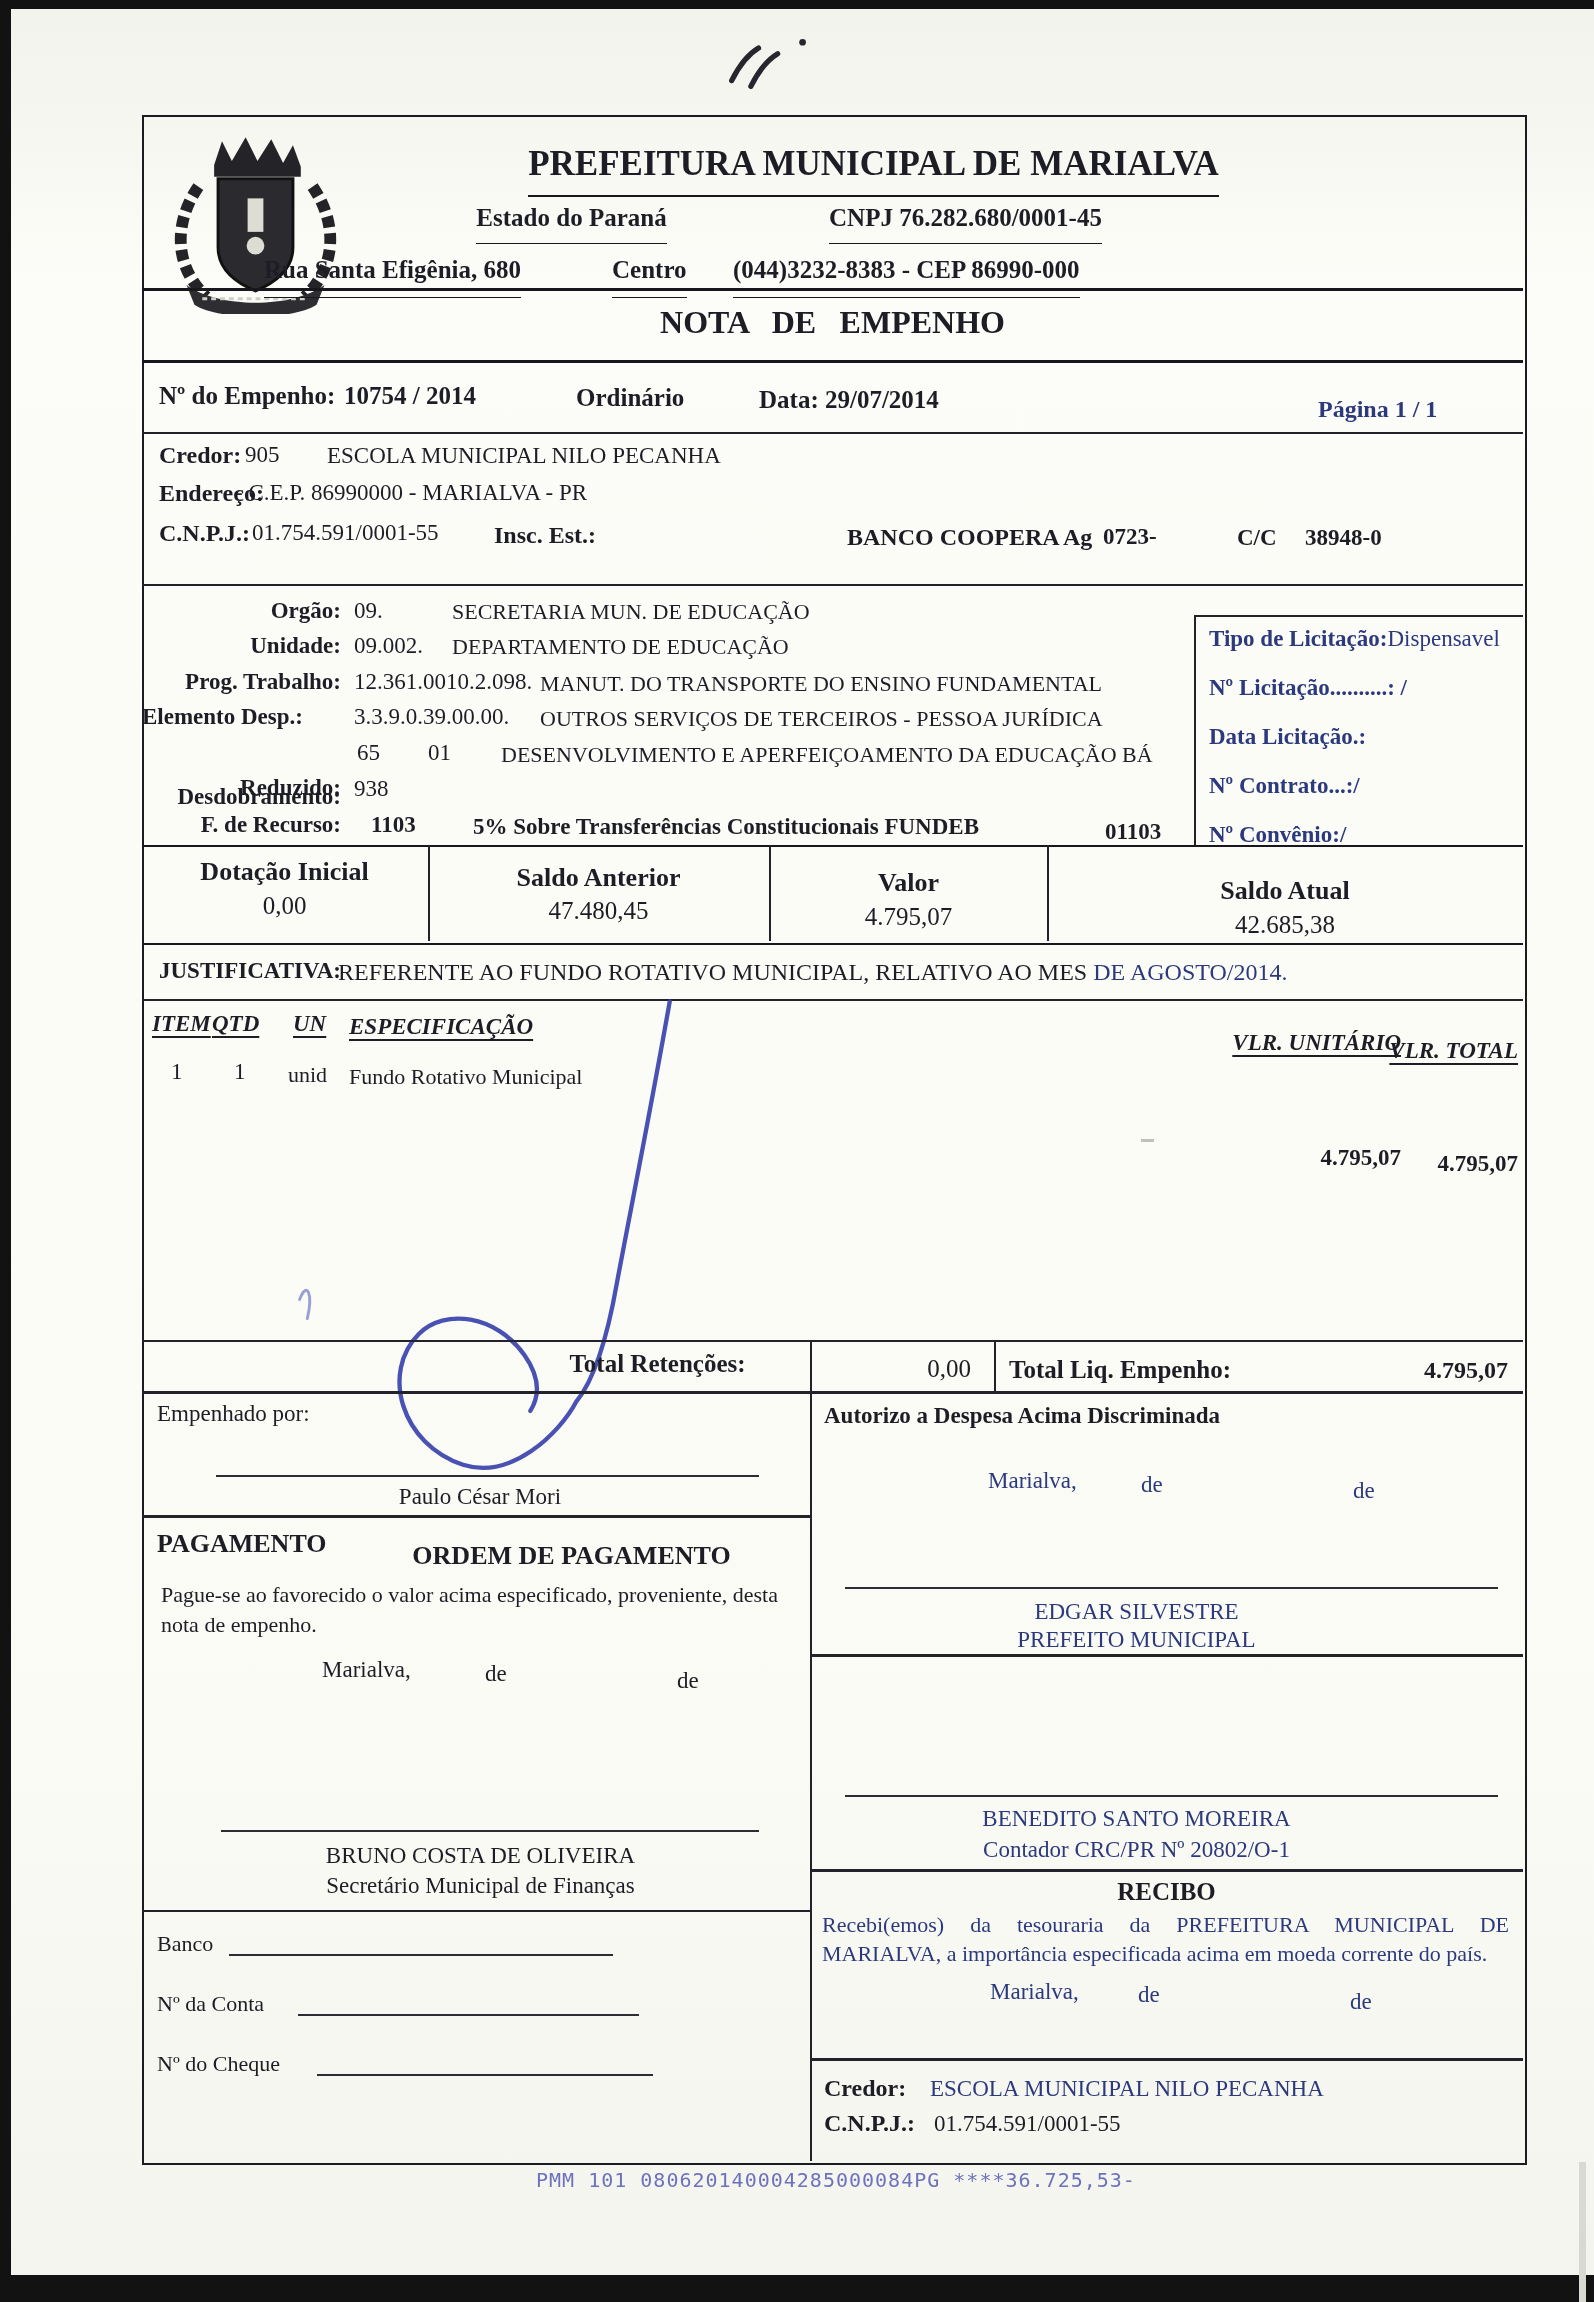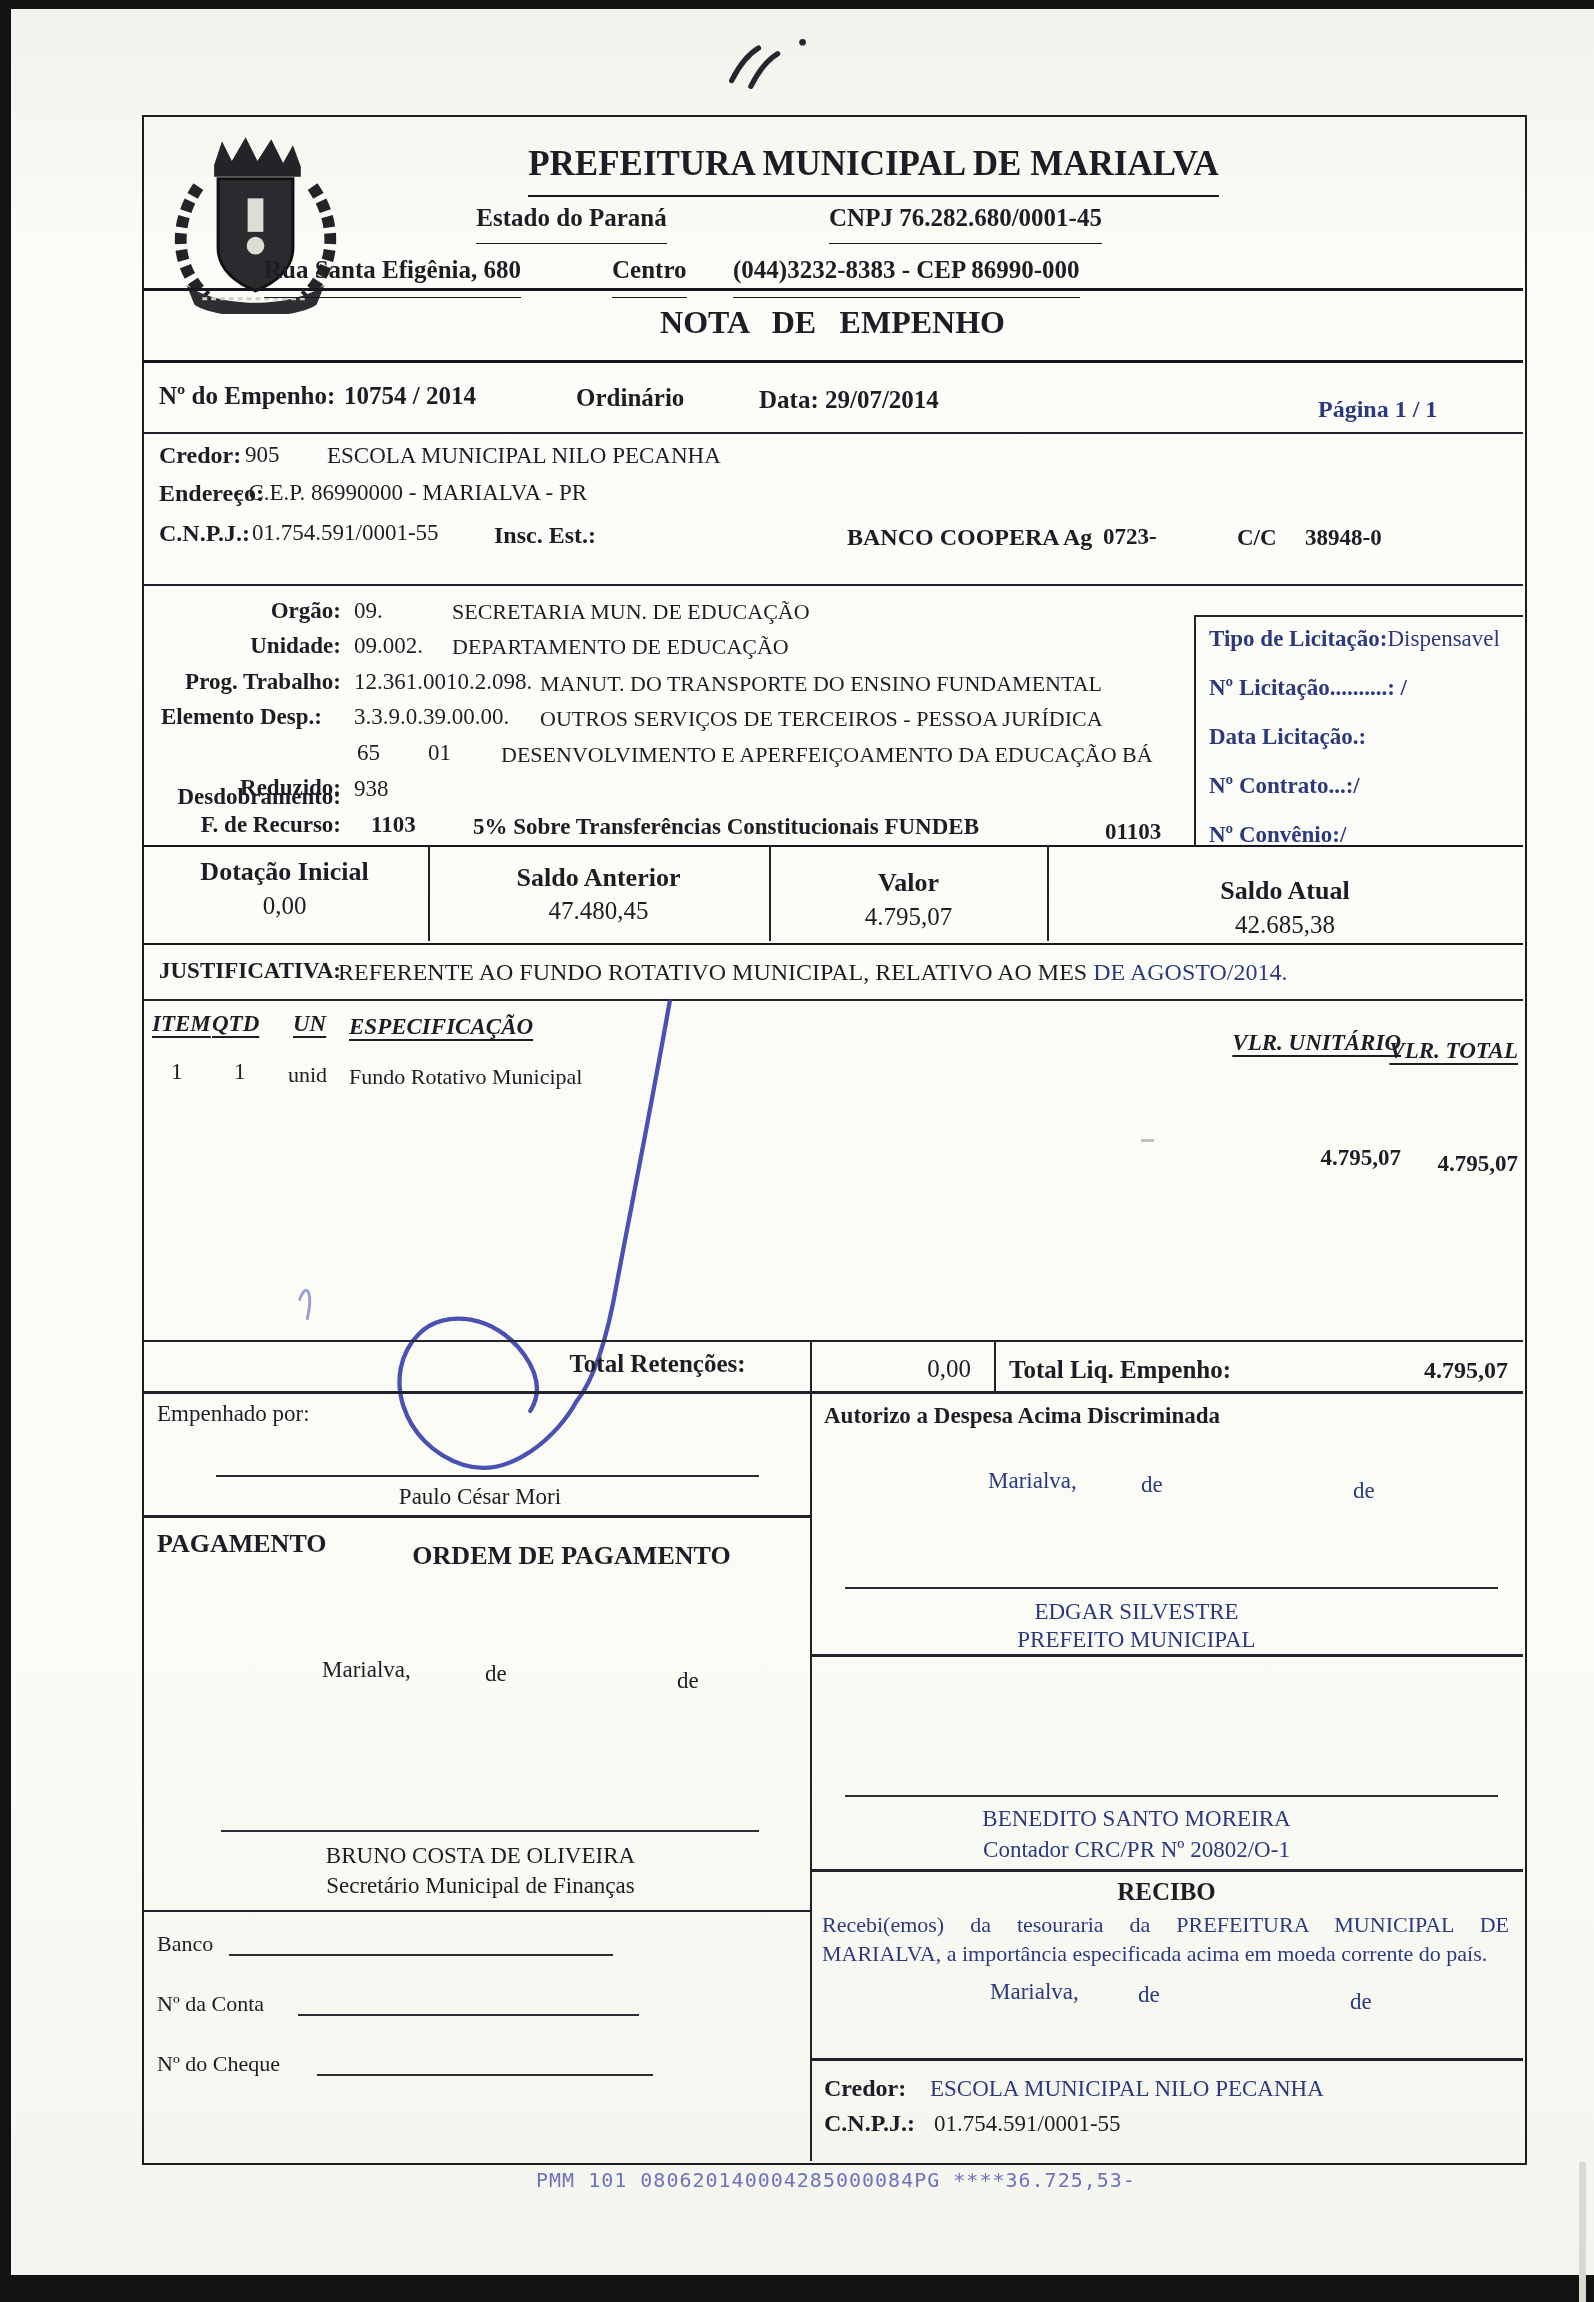--- a/index.html
+++ b/index.html
@@ -93,21 +93,21 @@
   <span class="t" style="left:452px;top:599px;font-size:22px">SECRETARIA MUN. DE EDUCAÇÃO</span>
 
   <div class="t b" style="left:142px;top:633px;width:199px;text-align:right">Unidade:</div>
   <span class="t" style="left:354px;top:633px">09.002.</span>
   <span class="t" style="left:452px;top:634px;font-size:22px">DEPARTAMENTO DE EDUCAÇÃO</span>
 
   <div class="t b" style="left:142px;top:669px;width:199px;text-align:right">Prog. Trabalho:</div>
   <span class="t" style="left:354px;top:669px">12.361.0010.2.098.</span>
   <span class="t" style="left:540px;top:671px;font-size:22px">MANUT. DO TRANSPORTE DO ENSINO FUNDAMENTAL</span>
 
-  <div class="t b" style="left:142px;top:704px;width:199px;text-align:center">Elemento Desp.:</div>
+  <div class="t b" style="left:142px;top:704px;width:199px;text-align:left">Elemento Desp.:</div>
   <span class="t" style="left:354px;top:704px">3.3.9.0.39.00.00.</span>
   <span class="t" style="left:540px;top:706px;font-size:22px">OUTROS SERVIÇOS DE TERCEIROS - PESSOA JURÍDICA</span>
 
   <div class="t b" style="left:142px;top:784px;width:199px;text-align:right">Desdobramento:</div>
   <span class="t" style="left:357px;top:740px">65</span>
   <span class="t" style="left:428px;top:740px">01</span>
   <span class="t" style="left:501px;top:742px;font-size:22px">DESENVOLVIMENTO E APERFEIÇOAMENTO DA EDUCAÇÃO BÁ</span>
 
   <div class="t b" style="left:142px;top:775px;width:199px;text-align:right">Reduzido:</div>
   <span class="t" style="left:354px;top:776px">938</span>
@@ -179,20 +179,21 @@
   <div class="t c" style="left:288px;top:1484px;width:384px;font-size:23px">Paulo César Mori</div>
   <div class="hl" style="left:142px;top:1515px;width:668px;height:2.9px"></div>
 
   <span class="t b" style="left:824px;top:1403px;font-size:23px">Autorizo a Despesa Acima Discriminada</span>
   <span class="t nav" style="left:988px;top:1468px;font-size:23px">Marialva,</span>
   <span class="t nav" style="left:1141px;top:1472px;font-size:23px">de</span>
   <span class="t nav" style="left:1353px;top:1478px;font-size:23px">de</span>
 
   <span class="t b" style="left:157px;top:1529px;font-size:26px">PAGAMENTO</span>
   <div class="t c b" style="left:365px;top:1541px;width:413px;font-size:26px">ORDEM DE PAGAMENTO</div>
+  <div style="position:absolute;left:161px;top:1580px;width:629px;font-size:22px;line-height:30px">Pague-se ao favorecido o valor acima especificado, proveniente, desta nota de empenho.</div>
   <span class="t" style="left:322px;top:1657px;font-size:23px">Marialva,</span>
   <span class="t" style="left:485px;top:1661px;font-size:23px">de</span>
   <span class="t" style="left:677px;top:1668px;font-size:23px">de</span>
 
   <div class="sig" style="left:845px;top:1587px;width:653px"></div>
   <div class="t c nav" style="left:906px;top:1599px;width:461px;font-size:23px">EDGAR SILVESTRE</div>
   <div class="t c nav" style="left:906px;top:1627px;width:461px;font-size:23px">PREFEITO MUNICIPAL</div>
   <div class="hl" style="left:810px;top:1654px;width:713px;height:2.9px"></div>
 
   <div class="sig" style="left:845px;top:1795px;width:653px"></div>

